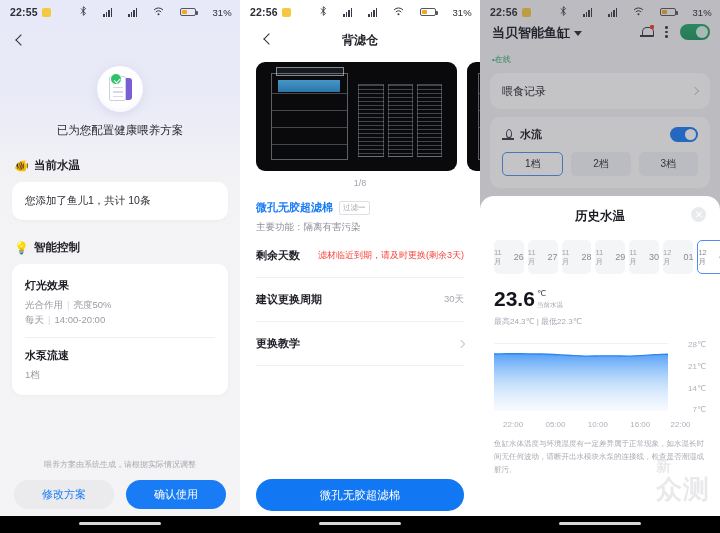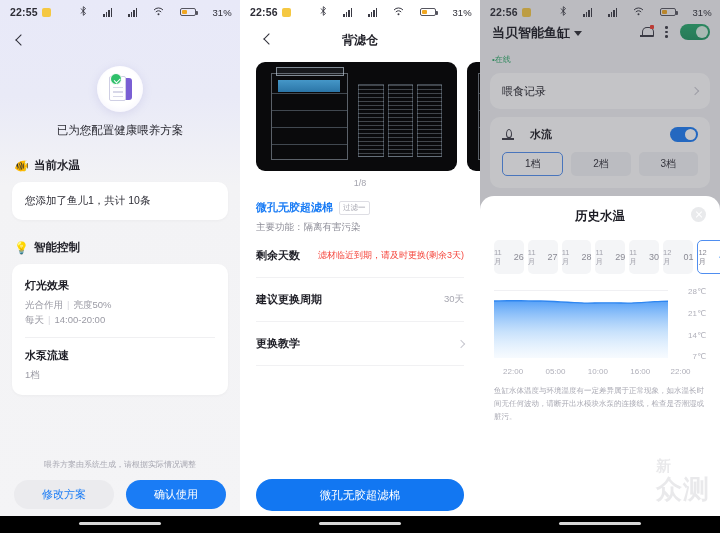--- a/index.html
+++ b/index.html
@@ -161,21 +161,21 @@
   .online { font-size: 8px; color: #2fab6b; padding: 0 12px; margin-top: -4px; }
   .online::before { content: "\2022 "; }
 
   .p3-card { background: #fff; border-radius: 10px; margin: 8px 10px 0;
              padding: 0 12px; }
   .p3-row { display: flex; align-items: center; justify-content: space-between;
             height: 36px; }
   .p3-row-label { font-size: 11px; color: #22222a; }
   .flow-head { display: flex; align-items: center; justify-content: space-between;
                padding-top: 10px; }
-  .flow-left { display: flex; align-items: center; gap: 16px; }
+  .flow-left { display: flex; align-items: center; gap: 6px; }
   .flow-icon { width: 12px; height: 12px; position: relative; }
   .flow-icon::before { content: ""; position: absolute; left: 4px; top: 0;
                        width: 4px; height: 7px; border: 1.2px solid #3a3a44;
                        border-radius: 50% 50% 50% 50% / 60% 60% 40% 40%; }
   .flow-icon::after { content: ""; position: absolute; left: 0; bottom: 1px;
                       width: 12px; height: 1.2px; background: #3a3a44; }
   .flow-title { font-size: 11px; font-weight: 600; color: #1c1c24; }
   .sw-blue { width: 28px; height: 15px; border-radius: 8px; background: #1a7cf5;
              position: relative; }
   .sw-blue::after { content: ""; position: absolute; right: 2px; top: 2px;
@@ -548,20 +548,30 @@
         <div class="date">
           <span class="m">12月</span>
           <span class="d">01</span>
         </div>
         <div class="date sel">
           <span class="m">12月</span>
           <span class="d">今</span>
         </div>
       </div>
 
+      <div class="temp-wrap">
+        <div class="temp-main">
+          <span class="temp-val">23.6</span>
+          <span style="display:flex;flex-direction:column">
+            <span class="temp-unit">℃</span>
+            <span class="temp-cap">当前水温</span>
+          </span>
+        </div>
+        <div class="temp-sub">最高24.3℃ | 最低22.3℃</div>
+      </div>
 
       <div class="chart">
         <div class="chart-plot">
           <div class="gl" style="top:8%"></div>
           <svg id="temp-svg" width="100%" height="100%" viewBox="0 0 180 74" preserveAspectRatio="none">
             <defs>
               <linearGradient id="tgrad" x1="0" y1="0" x2="0" y2="1">
                 <stop offset="0%" stop-color="#4e9cf7" stop-opacity="0.95"></stop>
                 <stop offset="55%" stop-color="#9ccaf9" stop-opacity="0.55"></stop>
                 <stop offset="100%" stop-color="#e8f3fe" stop-opacity="0.35"></stop>

